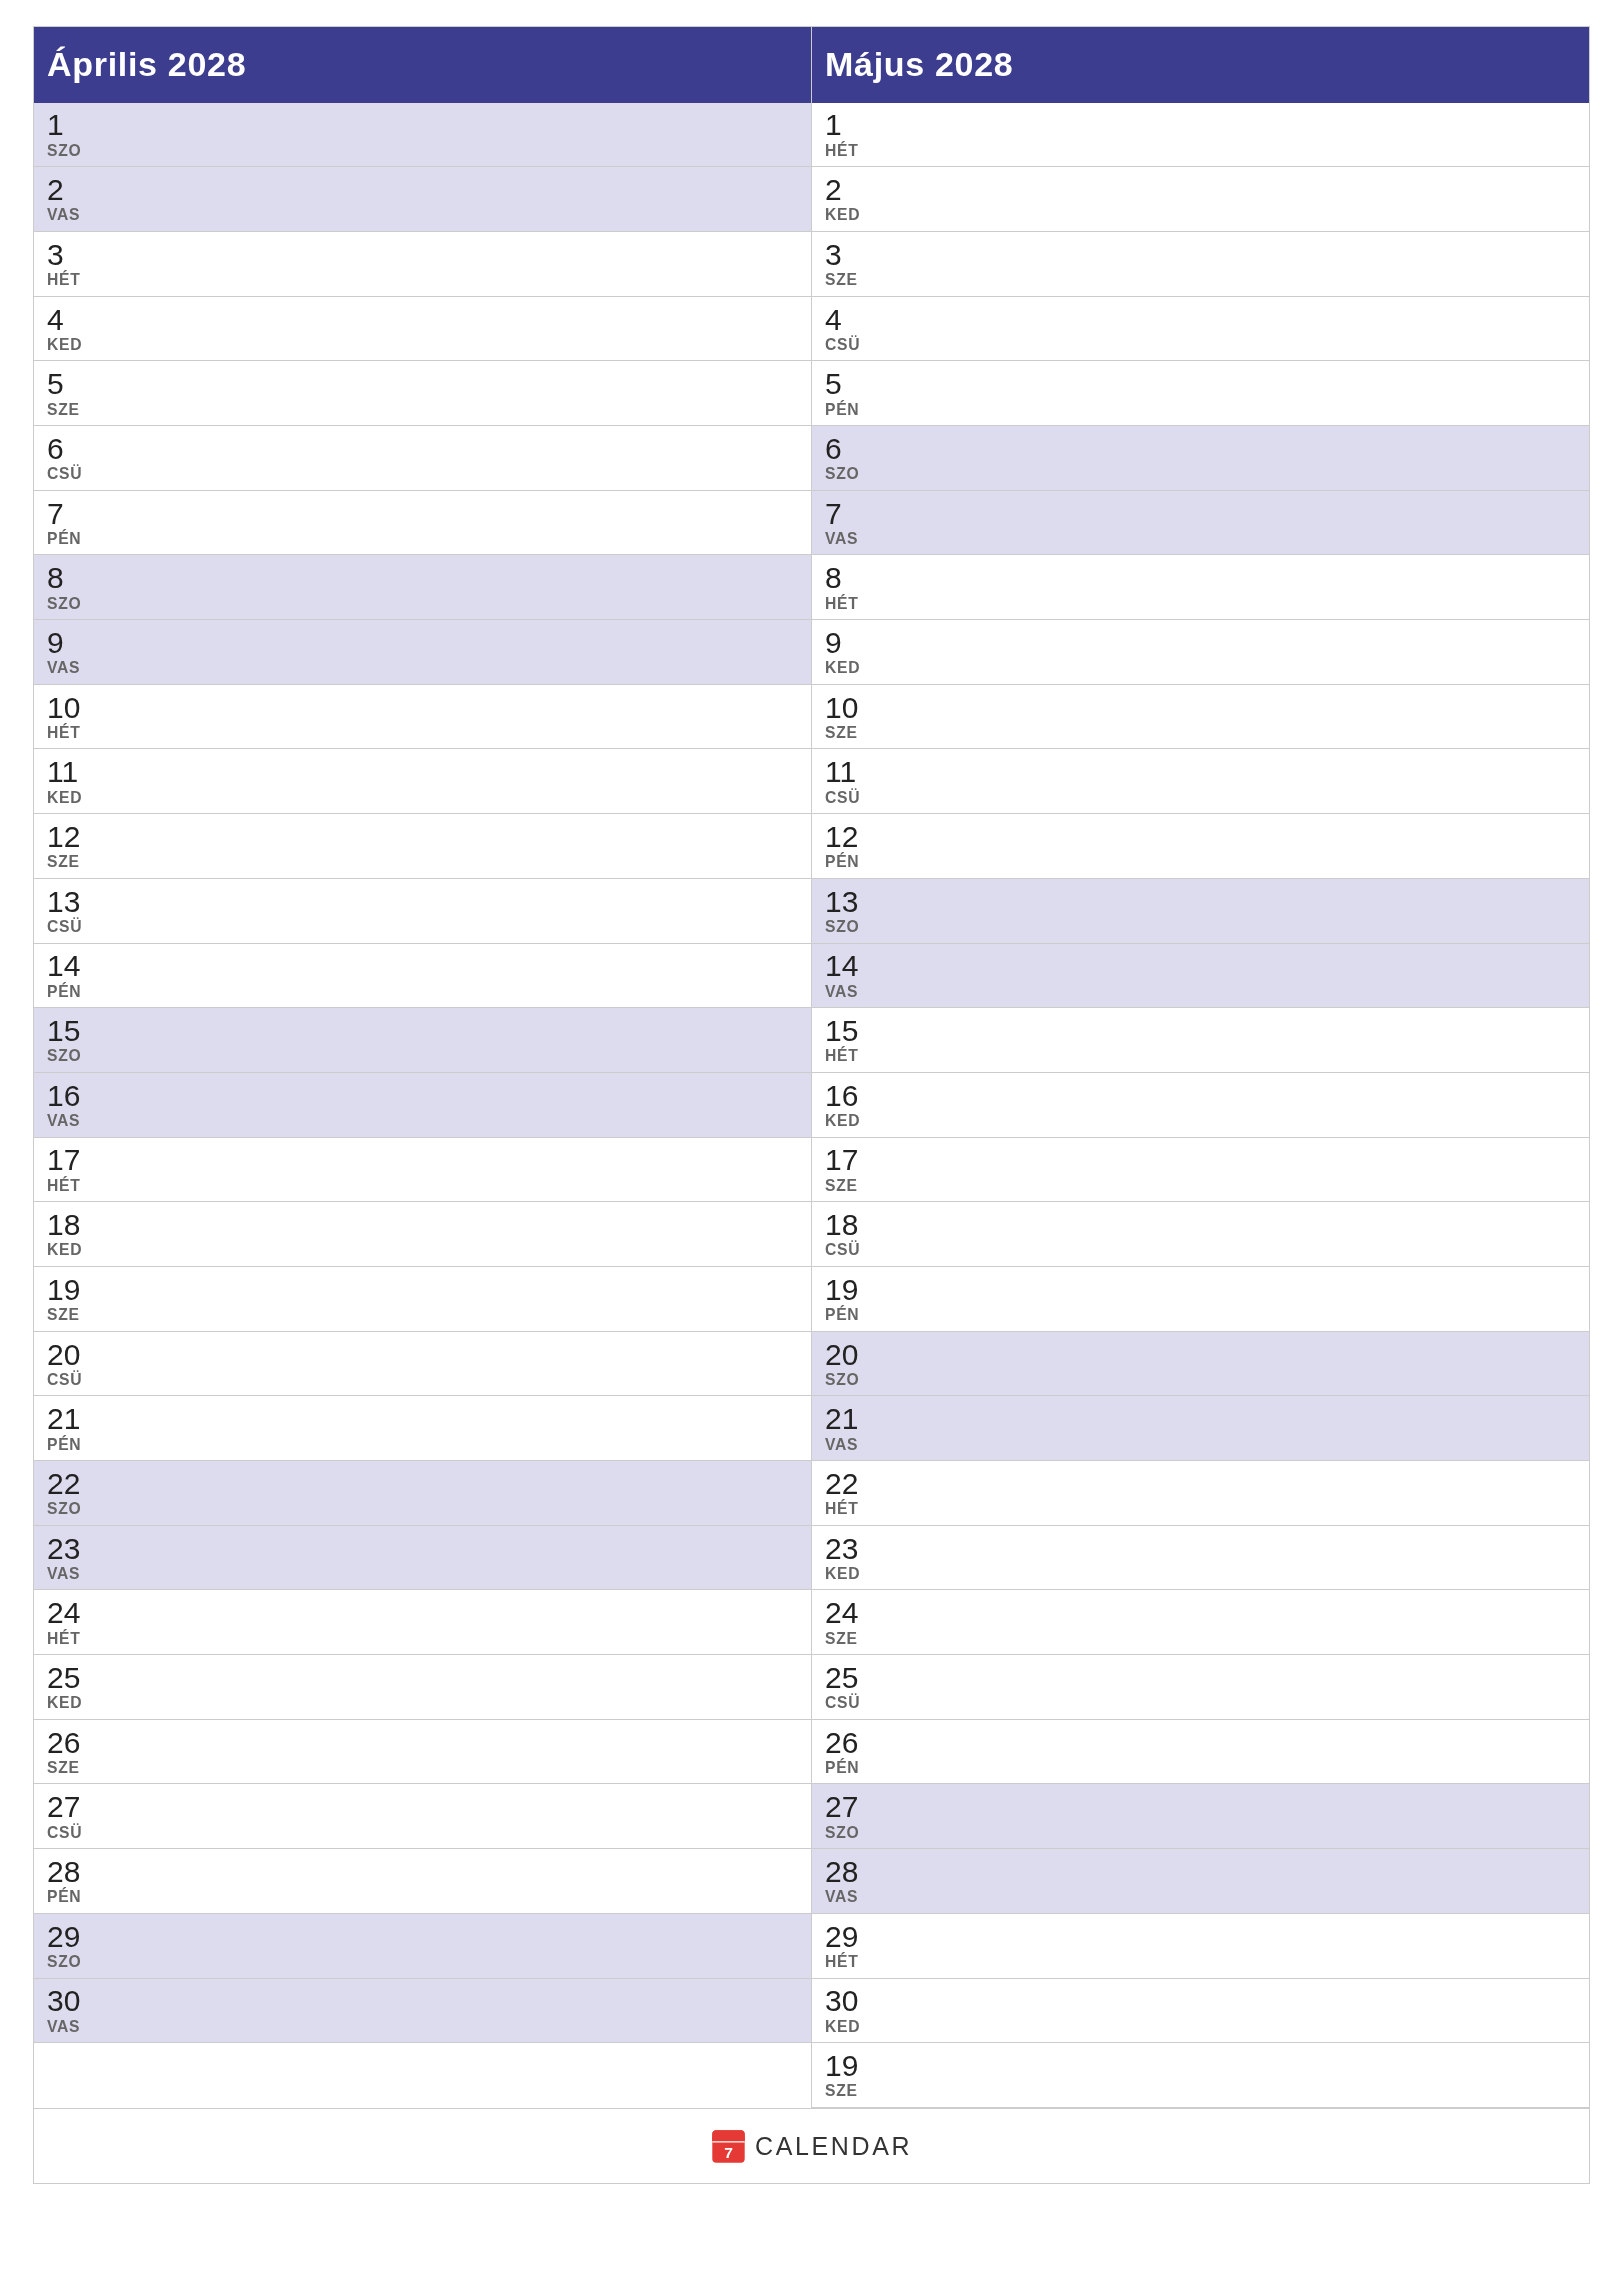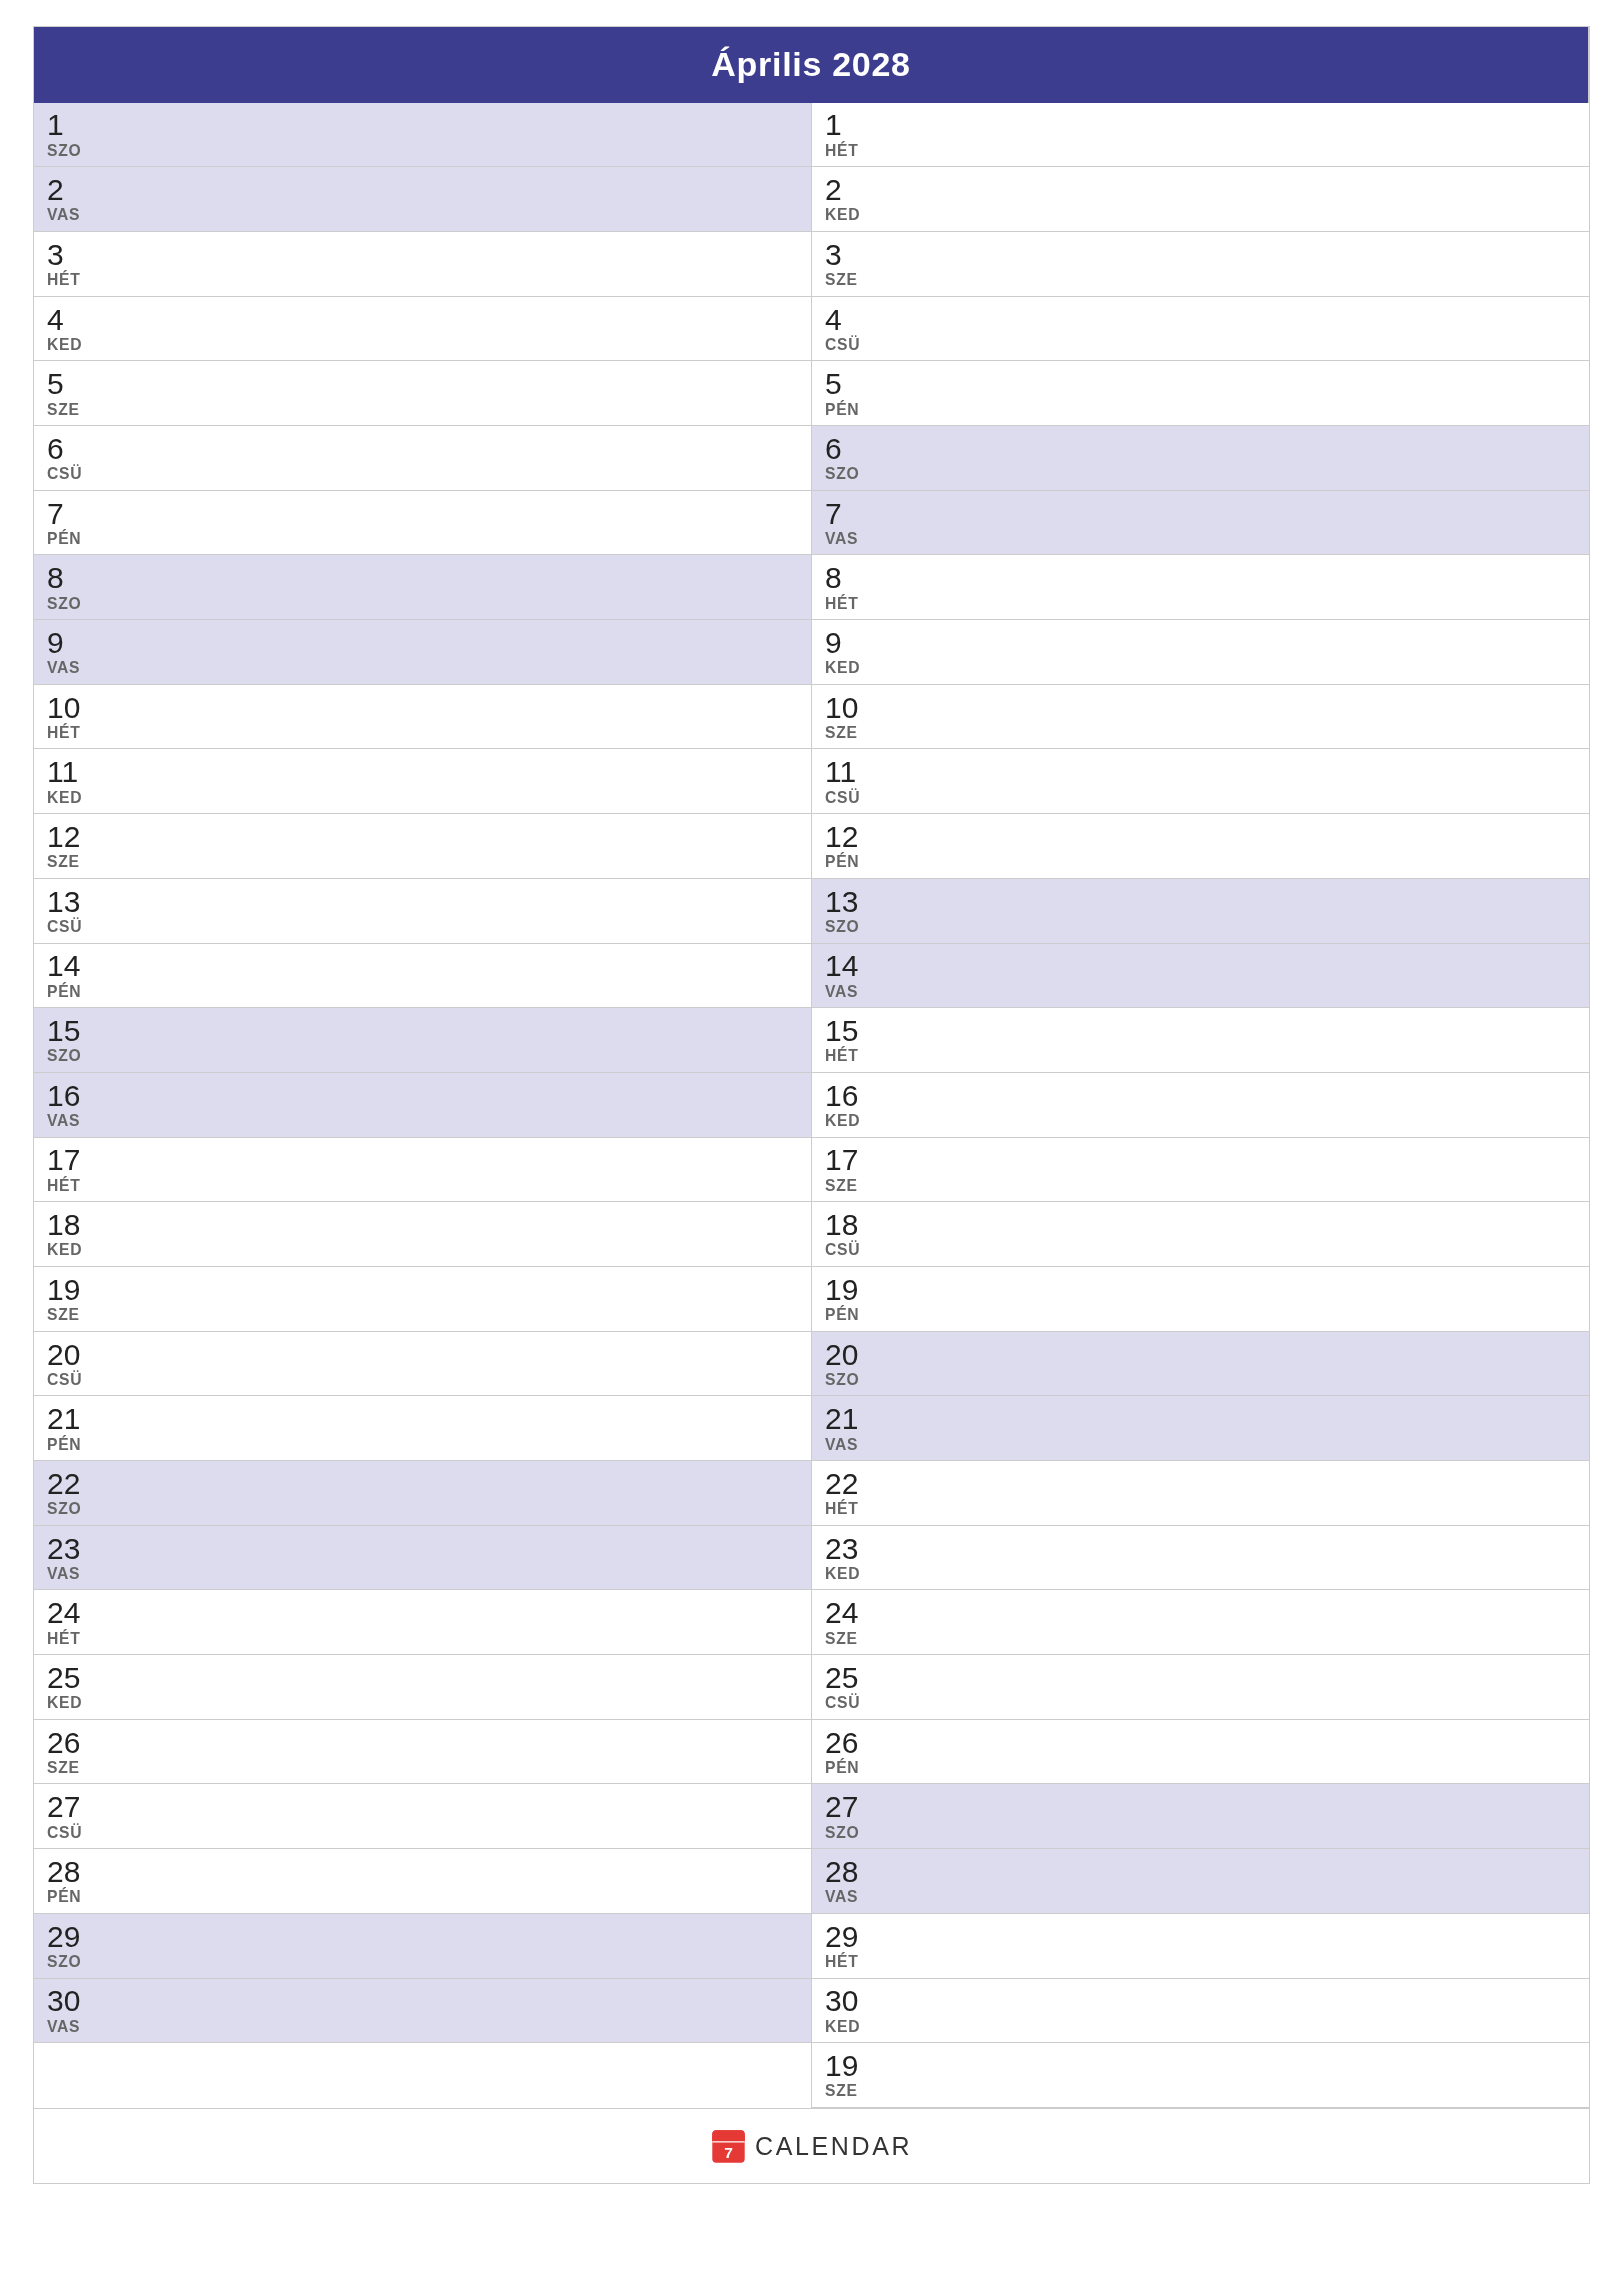--- a/index.html
+++ b/index.html
@@ -18,21 +18,20 @@
       border: 1.3px solid #cccccc;
     }
     .calendar-header {
       display: flex;
       width: 100%;
     }
     .month-header {
       flex: 1;
       background: #3d3d8f;
       color: #ffffff;
-      text-align: center;
       padding: 18.3px 13px;
       font-size: 34px;
       font-weight: bold;
       letter-spacing: 0.7px;
     }
     .month-header:first-child {
       border-right: 1.3px solid #cccccc;
     }
     .calendar-body {
       display: flex;
@@ -101,20 +100,21 @@
       color: #333333;
       letter-spacing: 2.6px;
     }
   </style>
 </head>
 <body>
 
 <div class="calendar-container">
   <div class="calendar-header">
     <div class="month-header" id="april-title">Április 2028</div>
+    <div class="month-header" id="may-title">Május 2028</div>
   </div>
   <div class="calendar-body">
     <div class="month-column" id="april-column">
         <div class="day-row weekend">
           <div class="day-cell">
             <span class="day-number">1</span>
             <span class="day-abbr">SZO</span>
           </div>
         </div>
         <div class="day-row weekend">

